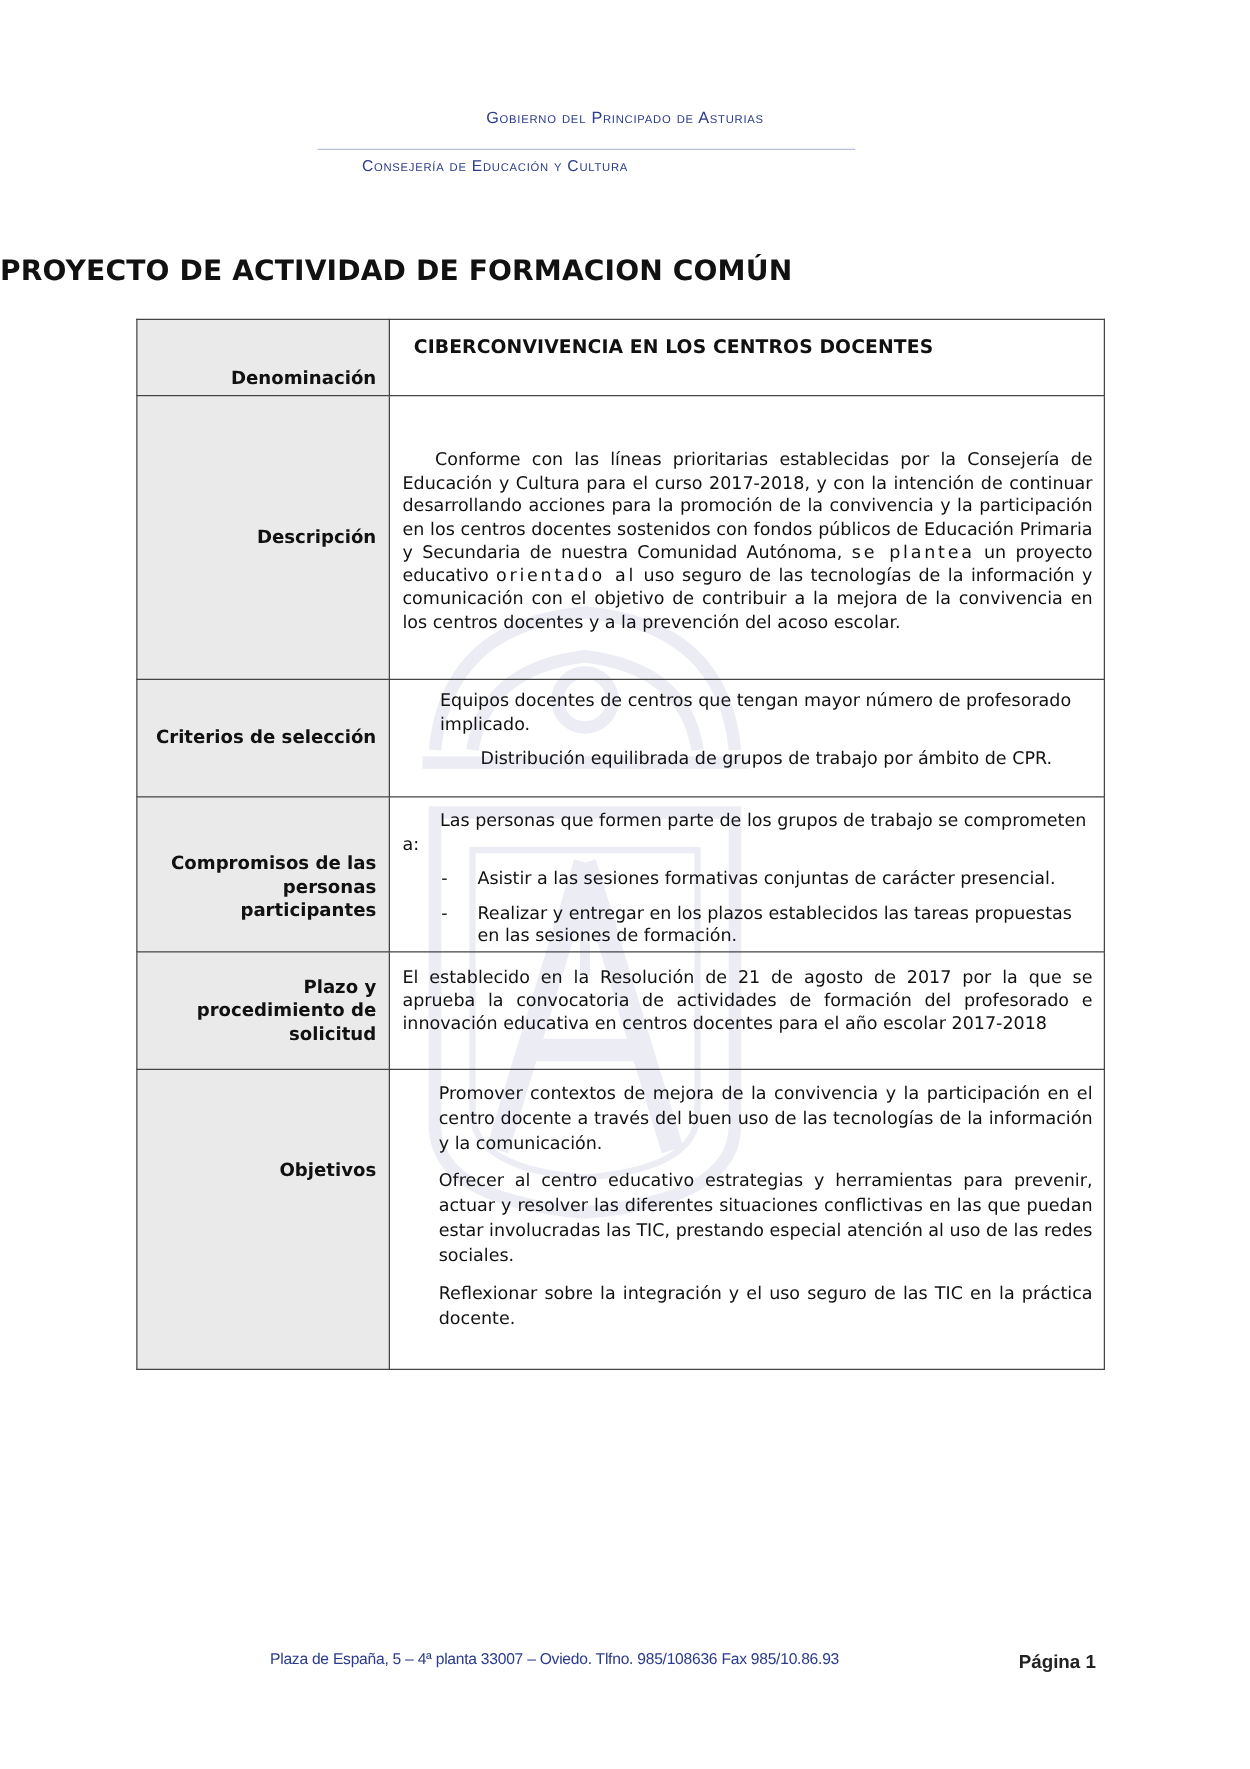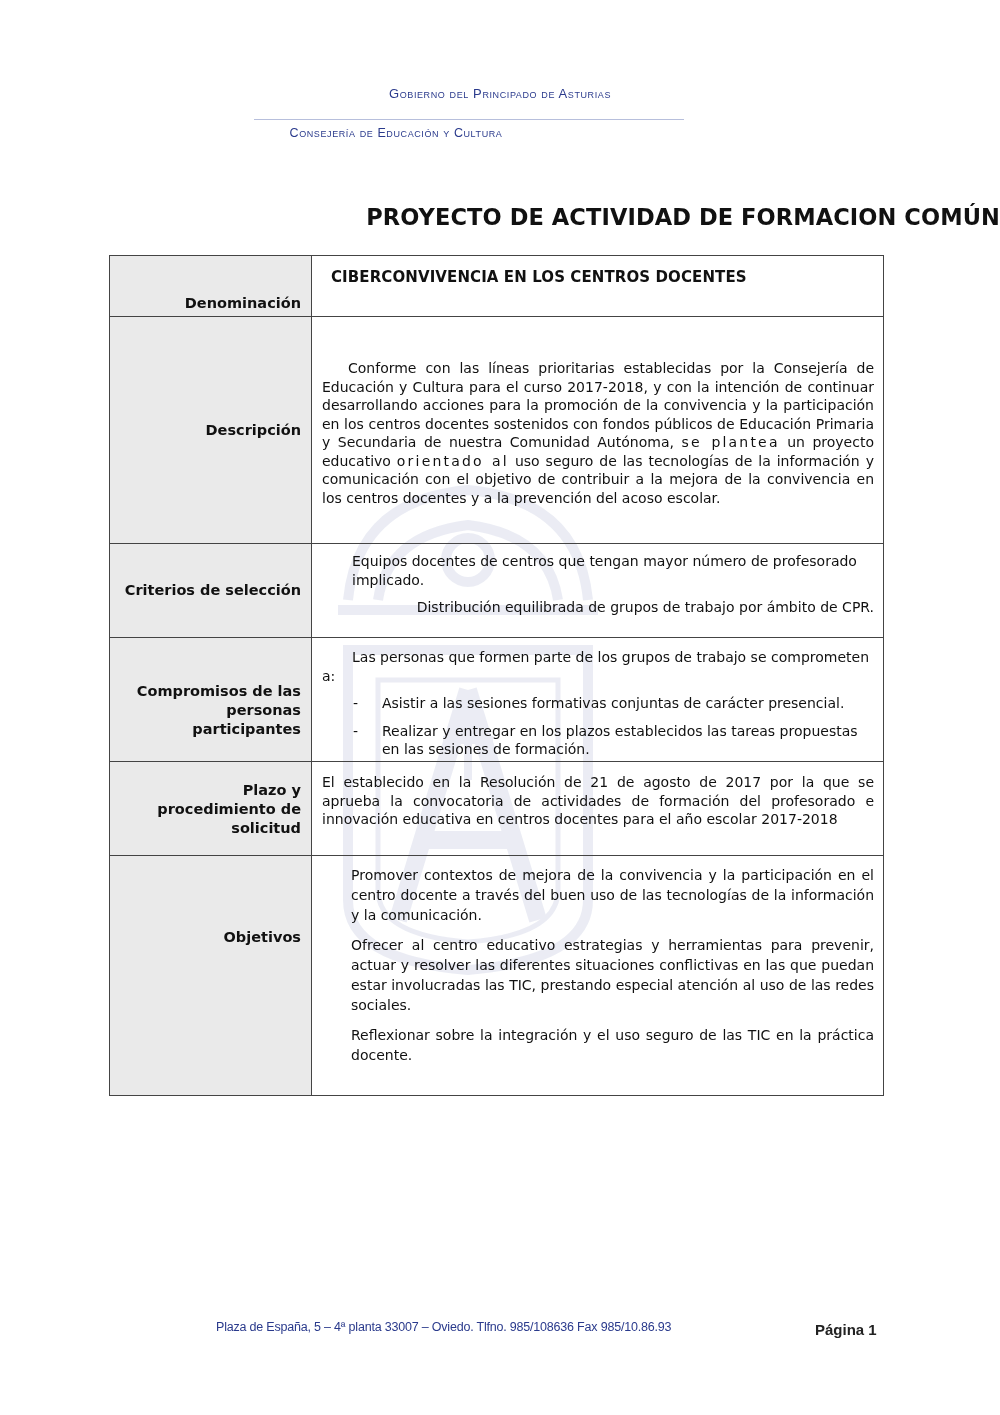--- a/index.html
+++ b/index.html
@@ -6,21 +6,21 @@
     html, body { width: 1000px; height: 1415px; background: #ffffff; }
     body { position: relative; font-family: "DejaVu Sans", sans-serif; color: #1a1a1a; overflow: hidden; }
 
     .header { position: absolute; left: 0; top: 0; width: 1000px; }
     .gov-title { position: absolute; top: 86px; left: 0; width: 1000px; text-align: center;
       color: #2a3a8c; font-family: "Liberation Sans", sans-serif; font-size: 13px; letter-spacing: 0.6px; font-variant: small-caps; }
     .gov-rule { position: absolute; top: 119px; left: 254px; width: 430px; height: 1px; background: #b7bfdc; }
     .dept-title { position: absolute; top: 126px; left: 0; width: 792px; text-align: center;
       color: #2a3a8c; font-family: "Liberation Sans", sans-serif; font-size: 12.5px; letter-spacing: 0.6px; font-variant: small-caps; }
 
-    .doc-title { position: absolute; top: 204px; left: 0; width: 1000px; text-align: right;
+    .doc-title { position: absolute; top: 204px; left: 0; width: 1000px; text-align: left;
       font-family: "DejaVu Sans", sans-serif; font-weight: bold; font-size: 22.5px; color: #111; letter-spacing: 0.1px; }
 
     .watermark { position: absolute; left: 318px; top: 480px; width: 300px; height: 500px; opacity: 0.09; pointer-events: none; z-index: 0; }
 
     table.form { position: absolute; left: 109px; top: 255px; width: 775px; border-collapse: collapse; z-index: 1; }
     table.form td { border: 1.3px solid #444; vertical-align: top; }
     td.label { width: 202px; background: rgba(232,232,232,0.92); text-align: right; padding: 0 10px 0 6px;
       font-weight: bold; font-size: 14.5px; color: #111; line-height: 19px; }
     td.value { padding: 0 9px 0 10px; font-size: 14px; line-height: 18.5px; color: #111; text-align: justify; background: transparent; }
 
@@ -101,21 +101,21 @@
   <tr class="r-desc">
     <td class="label">Descripción</td>
     <td class="value">
       <p class="indent"><span>Conforme con las líneas prioritarias establecidas por la Consejería de Educación y Cultura para el curso 2017-2018, y con la intención de continuar desarrollando acciones para la promoción  de la convivencia y la participación  en  los centros docentes  sostenidos con fondos públicos de Educación Primaria y Secundaria de  nuestra  Comunidad Autónoma, </span><span class="spaced">se plantea</span><span> un proyecto educativo </span><span class="spaced">orientado al</span><span> uso seguro de las tecnologías de la información y comunicación con el objetivo de contribuir a la mejora de la convivencia en los centros docentes y a la prevención del acoso escolar.</span></p>
     </td>
   </tr>
   <tr class="r-crit">
     <td class="label">Criterios de selección</td>
     <td class="value">
       <p style="text-align:left">Equipos docentes de centros que tengan mayor número de profesorado implicado.</p>
-      <p style="text-align:right">Distribución equilibrada de grupos de trabajo por ámbito de CPR.</p>
+      <p style="text-align:center">Distribución equilibrada de grupos de trabajo por ámbito de CPR.</p>
     </td>
   </tr>
   <tr class="r-comp">
     <td class="label">
       <div>Compromisos de las</div>
       <div>personas</div>
       <div>participantes</div>
     </td>
     <td class="value">
       <p class="comp-intro">Las personas que formen parte de los grupos de trabajo se comprometen a:</p>

